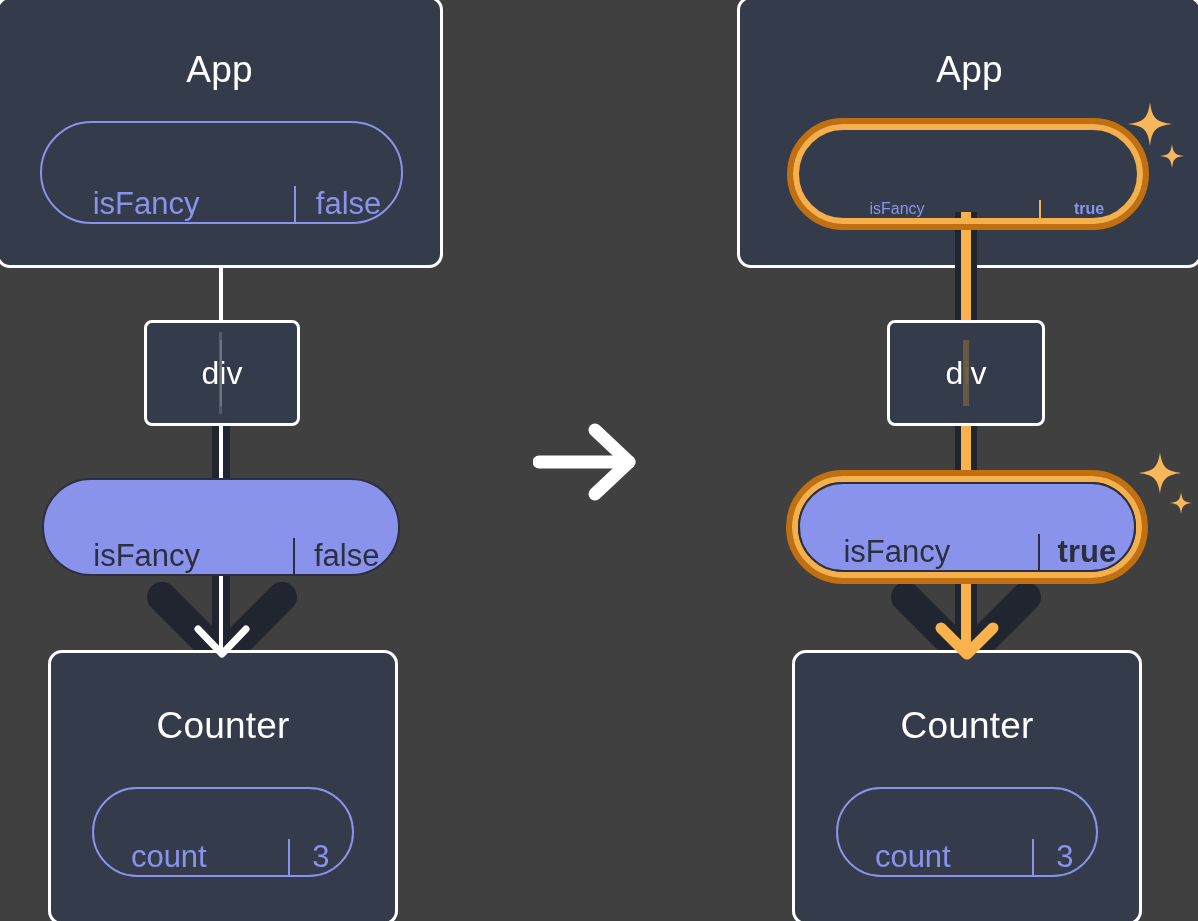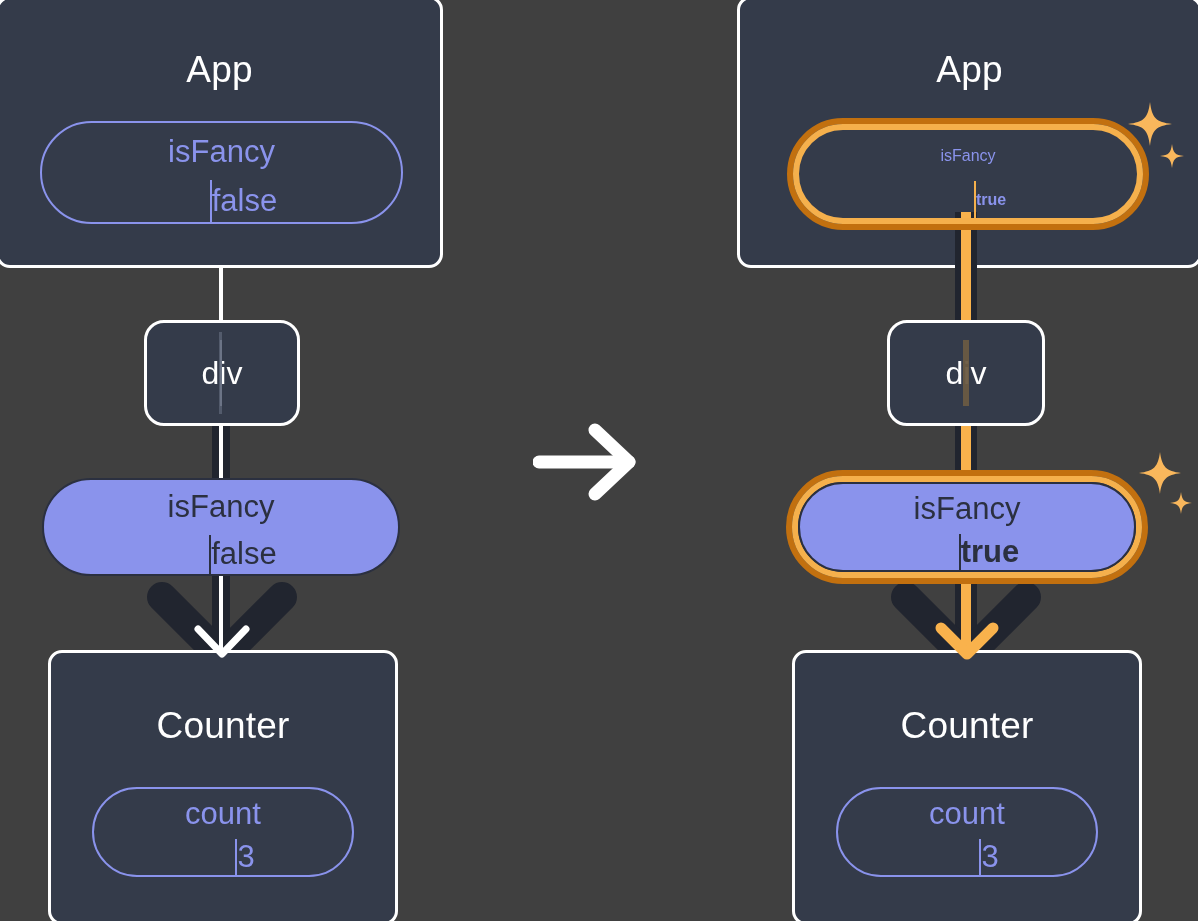--- a/index.html
+++ b/index.html
@@ -38,39 +38,38 @@
     color: #ffffff;
     font-size: 37px;
     font-weight: 400;
     letter-spacing: 0.2px;
     white-space: nowrap;
   }
   .div-box {
     position: absolute;
     background: #343b4a;
     border: 3px solid #ffffff;
-    border-radius: 20px;
+    border-radius: 8px;
     box-sizing: border-box;
     display: flex;
     align-items: center;
     justify-content: center;
     color: #ffffff;
     font-size: 32px;
     z-index: 5;
   }
 
   
   .pill {
     position: absolute;
     box-sizing: border-box;
     display: flex;
-    align-items: center;
+    align-items: flex-end;
     border-radius: 999px;
     z-index: 6;
-    flex-direction: column;
   }
   .pill .cell {
     display: flex;
     align-items: center;
     justify-content: center;
     box-sizing: border-box;
     white-space: nowrap;
   }
   .pill .cell.name { flex: 0 0 58%; }
   .pill .cell.value { flex: 1 1 auto; margin-left: 44px; }

